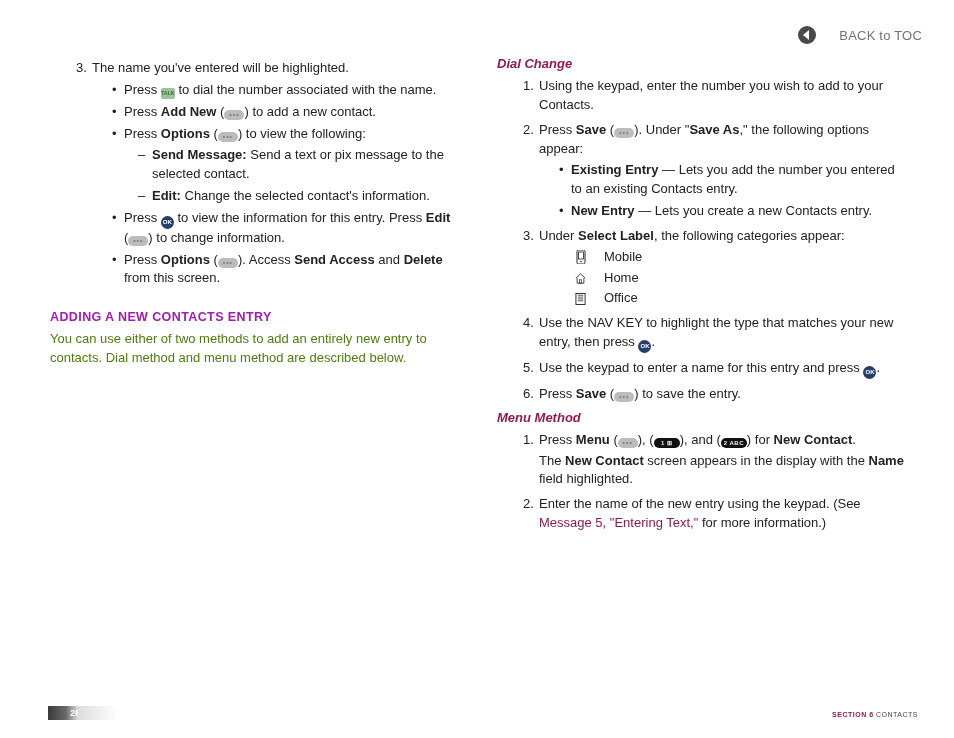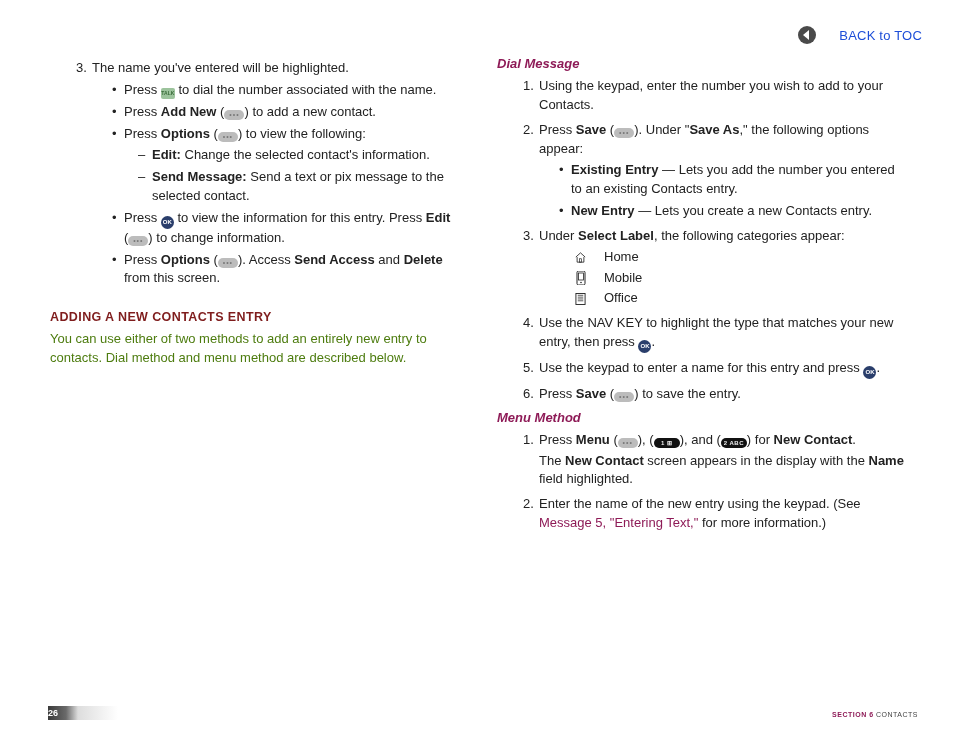--- a/index.html
+++ b/index.html
@@ -12,37 +12,37 @@
     color: #222;
     background: #fff;
     position: relative;
   }
   .header-link {
     position: absolute;
     top: 26px;
     right: 32px;
     font-size: 13px;
     font-weight: 400;
-    color: #1d4ed8;
+    color: #737373;
     letter-spacing: 0.2px;
     display: flex;
     align-items: center;
     gap: 23px;
     margin-left: 35px;
   }
   .header-link svg { display: block; }
   .cols {
     display: flex;
     gap: 40px;
     padding: 56px 50px 0 50px;
   }
   .col { flex: 1; min-width: 0; }
   p, li { line-height: 1.45; margin: 2px 0; }
   .heading-major {
-    color: #7f1d1d;
+    color: #a21caf;
     font-weight: 700;
     letter-spacing: 0.4px;
     font-size: 12.5px;
     margin-top: 22px;
     margin-bottom: 6px;
   }
   .heading-minor {
     color: #8e1b57;
     font-weight: 700;
     font-style: italic;
@@ -175,21 +175,21 @@
     left: 48px;
     bottom: 0;
     width: 30px;
     height: 14px;
     background: linear-gradient(to right, #3a3a3a 0%, #6a6a6a 60%, #ddd 100%);
     color: #fff;
     font-size: 9px;
     font-weight: 700;
     display: flex;
     align-items: center;
-    padding-left: 0;
+    padding-left: 22px;
     box-sizing: border-box;
   }
   .pagenum::after {
     content: "";
     position: absolute;
     left: 100%;
     top: 0;
     height: 14px;
     width: 40px;
     background: linear-gradient(to right, #ddd, #fff);
@@ -227,75 +227,75 @@
         <ul class="bullets">
           <li>
             <span>Press </span><span class="talkkey">TALK</span><span> to dial the number associated with the name.</span>
           </li>
           <li>
             <span>Press </span><span class="b">Add New</span><span> (</span><span class="softkey">•••</span><span>)</span><span>  to add a new contact.</span>
           </li>
           <li>
             <span>Press </span><span class="b">Options</span><span> (</span><span class="softkey">•••</span><span>)</span><span>  to view the following:</span>
             <ul class="dashes">
+              <li><span class="b">Send Message:</span><span> Send a text or pix message to the selected contact.</span></li>
               <li><span class="b">Edit:</span><span> Change the selected contact's information.</span></li>
-              <li><span class="b">Send Message:</span><span> Send a text or pix message to the selected contact.</span></li>
             </ul>
           </li>
           <li>
             <span>Press </span><span class="okkey">OK</span><span>  to view the information for this entry. Press </span><span class="b">Edit</span><span> (</span><span class="softkey">•••</span><span>)</span><span>  to change information.</span>
           </li>
           <li>
             <span>Press </span><span class="b">Options</span><span> (</span><span class="softkey">•••</span><span>)</span><span>.  Access </span><span class="b">Send Access</span><span> and </span><span class="b">Delete</span><span> from this screen.</span>
           </li>
         </ul>
       </li>
     </ol>
 
     <div class="heading-major">ADDING A NEW CONTACTS ENTRY</div>
     <p class="quiet">You can use either of two methods to add an entirely new entry to contacts. Dial method and menu method are described below.</p>
   </div>
 
   <div class="col">
-    <div class="heading-minor">Dial Message</div>
+    <div class="heading-minor">Dial Change</div>
     <ol class="steps">
       <li>
         <span class="num">1.</span>
         <span>Using the keypad, enter the number you wish to add to your Contacts.</span>
       </li>
       <li>
         <span class="num">2.</span>
         <span>Press </span><span class="b">Save</span><span> (</span><span class="softkey">•••</span><span>)</span><span>. Under "</span><span class="b">Save As</span><span>," the following options appear:</span>
         <ul class="bullets">
           <li><span class="b">Existing Entry</span><span> — Lets you add the number you entered to an existing Contacts entry.</span></li>
           <li><span class="b">New Entry</span><span> — Lets you create a new Contacts entry.</span></li>
         </ul>
       </li>
       <li>
         <span class="num">3.</span>
         <span>Under </span><span class="b">Select Label</span><span>, the following categories appear:</span>
 
-        <div class="label-row">
-          <span class="label-icon">
-              <svg width="13" height="13" viewBox="0 0 13 13">
-                <path d="M1 6 L6.5 1 L12 6 M2.5 6 V12 H10.5 V6" fill="none" stroke="#222" stroke-width="1"></path>
-                <rect x="5.5" y="8" width="2" height="4" fill="none" stroke="#222" stroke-width="0.8"></rect>
-              </svg>
-            </span>
-          <span>Home</span>
-        </div>
         <div class="label-row">
           <span class="label-icon">
               <svg width="10" height="14" viewBox="0 0 10 14">
                 <rect x="1" y="0" width="8" height="14" rx="1.5" fill="none" stroke="#222"></rect>
                 <rect x="2.5" y="2" width="5" height="7" fill="none" stroke="#222" stroke-width="0.8"></rect>
                 <circle cx="5" cy="11.5" r="0.8" fill="#222"></circle>
               </svg>
             </span>
           <span>Mobile</span>
+        </div>
+        <div class="label-row">
+          <span class="label-icon">
+              <svg width="13" height="13" viewBox="0 0 13 13">
+                <path d="M1 6 L6.5 1 L12 6 M2.5 6 V12 H10.5 V6" fill="none" stroke="#222" stroke-width="1"></path>
+                <rect x="5.5" y="8" width="2" height="4" fill="none" stroke="#222" stroke-width="0.8"></rect>
+              </svg>
+            </span>
+          <span>Home</span>
         </div>
         <div class="label-row">
           <span class="label-icon">
               <svg width="12" height="13" viewBox="0 0 12 13">
                 <rect x="1" y="1" width="10" height="12" fill="none" stroke="#222"></rect>
                 <line x1="3" y1="3" x2="9" y2="3" stroke="#222" stroke-width="0.8"></line>
                 <line x1="3" y1="5" x2="9" y2="5" stroke="#222" stroke-width="0.8"></line>
                 <line x1="3" y1="7" x2="9" y2="7" stroke="#222" stroke-width="0.8"></line>
                 <line x1="3" y1="9" x2="9" y2="9" stroke="#222" stroke-width="0.8"></line>
               </svg>

